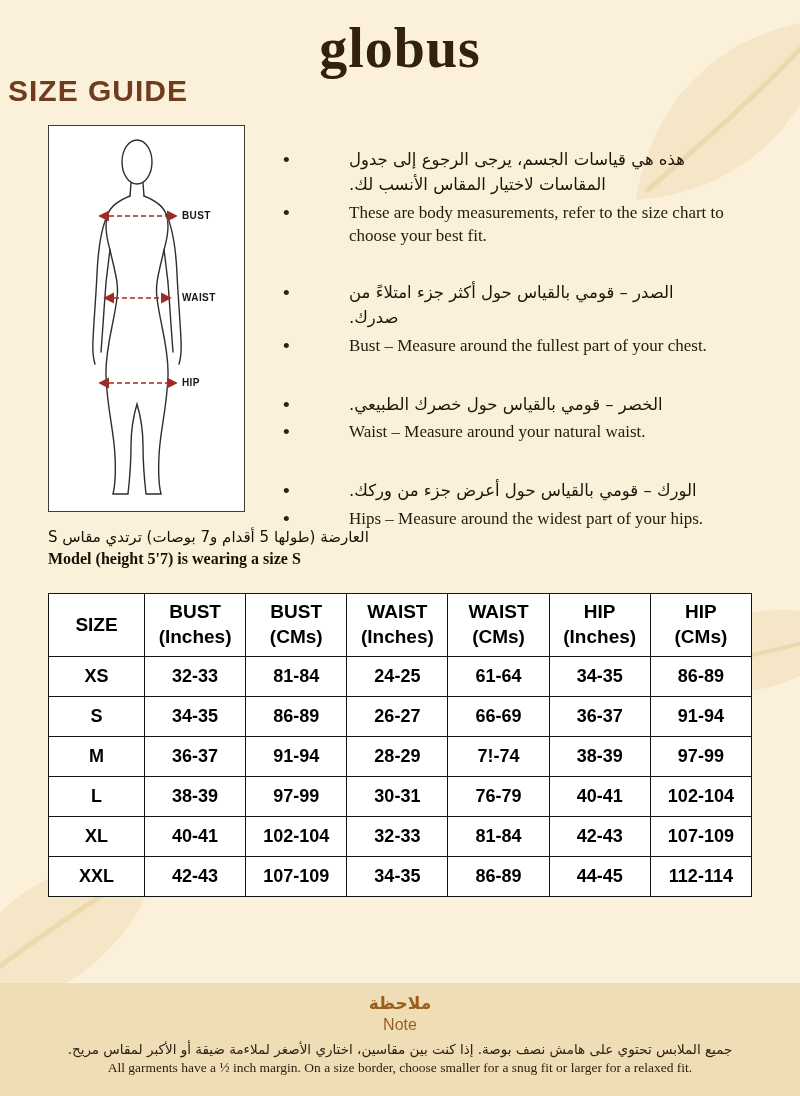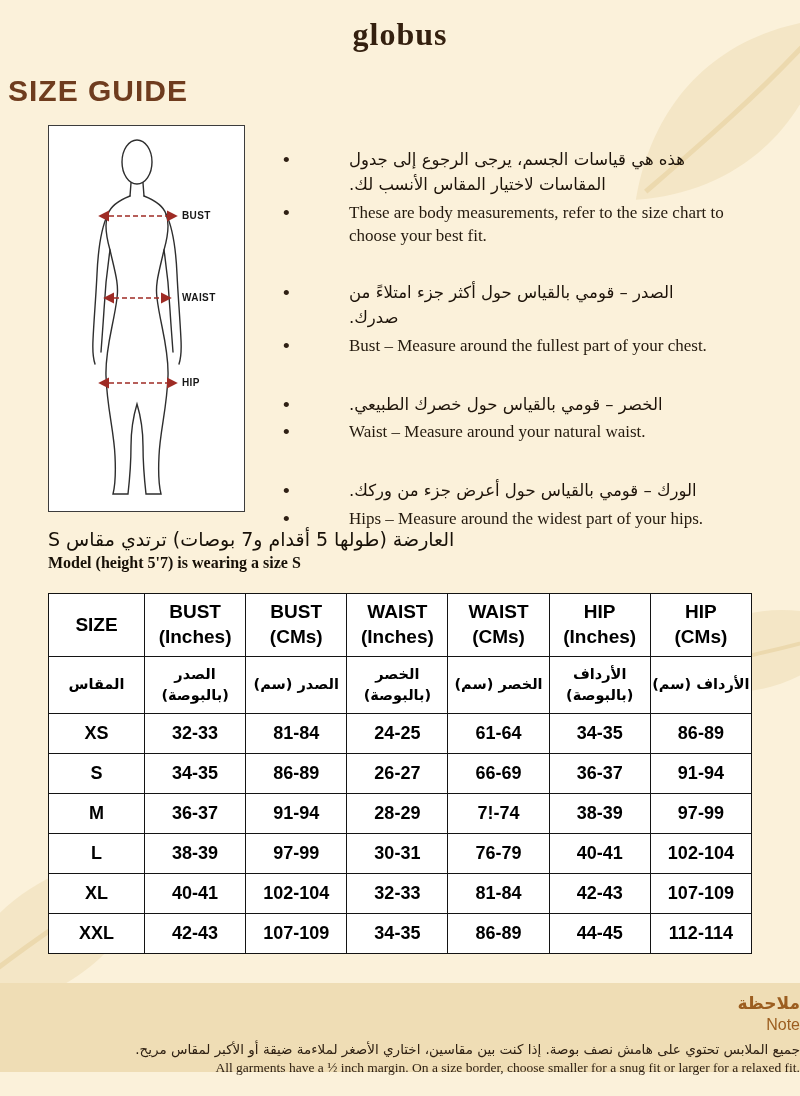--- a/index.html
+++ b/index.html
@@ -7,21 +7,21 @@
         font-family:"Liberation Sans",sans-serif;}
 
   
   .leaf{position:absolute;pointer-events:none;}
   .leaf-tr{right:-38px;top:-12px;transform:rotate(12deg);}
   .leaf-r{right:-52px;top:540px;transform:rotate(42deg) scale(.85);}
   .leaf-bl{left:-48px;top:820px;transform:rotate(200deg) scale(1.05);}
 
   
   .brand{position:absolute;top:16px;left:0;width:100%;text-align:center;
-         font-family:"Liberation Serif",serif;font-weight:700;font-size:32px;
+         font-family:"Liberation Serif",serif;font-weight:700;font-size:56px;
          color:#34200f;letter-spacing:1px;}
   .title{position:absolute;top:74px;left:0;width:100%;text-align:left;
          font-weight:700;font-size:30px;color:#6f3c1e;letter-spacing:1px;padding-left:8px;}
 
   
   .figure-box{position:absolute;left:48px;top:125px;width:195px;height:385px;
               background:#ffffff;border:1px solid #3c3c3c;}
   .figure-box svg{position:absolute;left:0;top:0;}
   .fig-label{position:absolute;left:133px;font-size:10px;font-weight:700;color:#161616;
              letter-spacing:.4px;}
@@ -33,38 +33,38 @@
   .bullet-row{display:flex;align-items:flex-start;margin-bottom:3px;}
   .dot{flex:0 0 18px;width:18px;font-size:19px;line-height:1.3;color:#2f2014;}
   .btxt{flex:1;margin-left:48px;}
   .bullet-row.ar .btxt{font-family:"DejaVu Sans",sans-serif;font-size:16.5px;line-height:1.5;
                        color:#1d1309;text-align:left;}
   .bullet-row.en .btxt{font-family:"Liberation Serif",serif;font-size:17px;line-height:1.38;
                        color:#241a0e;}
 
   
   .model-note{position:absolute;left:48px;top:528px;width:520px;}
-  .model-note .ar{font-family:"DejaVu Sans",sans-serif;font-size:19px;color:#171007;
+  .model-note .ar{font-family:"DejaVu Sans",sans-serif;font-size:15px;color:#171007;
                   text-align:left;margin-bottom:4px;}
   .model-note .en{font-family:"Liberation Serif",serif;font-size:16px;font-weight:600;color:#171007;}
 
   
   .size-table{position:absolute;left:48px;top:593px;width:704px;border-collapse:collapse;
               table-layout:fixed;background:#a3a3a3;}
   .size-table th,.size-table td{border:1.6px solid #141414;text-align:center;
               vertical-align:middle;padding:0;background:#fff;}
   .th-en{height:62px;font-size:19px;font-weight:700;white-space:pre-line;line-height:1.3;color:#000;}
   .th-ar{height:56px;font-size:14.5px;font-weight:700;white-space:pre-line;line-height:1.45;
          color:#000;font-family:"DejaVu Sans",sans-serif;}
   .size-table td{height:39px;font-size:18px;font-weight:700;color:#000;}
   .size-cell{font-size:19px;}
 
   
-  .note-box{position:absolute;left:0;top:983px;width:800px;height:89px;background:#efddb5;
-            text-align:right;box-sizing:border-box;padding-top:9px;}
+  .note-box{position:absolute;left:0;top:983px;width:800px;height:113px;background:#efddb5;
+            text-align:center;box-sizing:border-box;padding-top:9px;}
   .note-title-ar{font-size:17px;font-weight:700;color:#9c5e20;font-family:"DejaVu Sans",sans-serif;
                  line-height:1.35;}
   .note-title-en{font-size:16px;font-weight:400;color:#9c5e20;line-height:1.3;}
   .note-body-ar{font-size:13.5px;color:#2e2012;font-family:"DejaVu Sans",sans-serif;
                 margin-top:3px;line-height:1.5;}
   .note-body-en{font-size:13.5px;color:#2e2012;font-family:"Liberation Serif",serif;line-height:1.4;}
 </style>
 </head>
 <body>
 
@@ -180,32 +180,20 @@
 (CMs)</th>
           <th class="th-en">WAIST
 (Inches)</th>
           <th class="th-en">WAIST
 (CMs)</th>
           <th class="th-en">HIP
 (Inches)</th>
           <th class="th-en">HIP
 (CMs)</th>
         </tr>
-      <tr id="hdr-ar">
-          <th class="th-ar" dir="rtl">المقاس</th>
-          <th class="th-ar" dir="rtl">الصدر
-(بالبوصة)</th>
-          <th class="th-ar" dir="rtl">الصدر (سم)</th>
-          <th class="th-ar" dir="rtl">الخصر
-(بالبوصة)</th>
-          <th class="th-ar" dir="rtl">الخصر (سم)</th>
-          <th class="th-ar" dir="rtl">الأرداف
-(بالبوصة)</th>
-          <th class="th-ar" dir="rtl">الأرداف (سم)</th>
-        </tr>
     </thead>
     <tbody id="size-rows">
         <tr>
           <td class="size-cell">XS</td>
           <td>32-33</td>
           <td>81-84</td>
           <td>24-25</td>
           <td>61-64</td>
           <td>34-35</td>
           <td>86-89</td>

